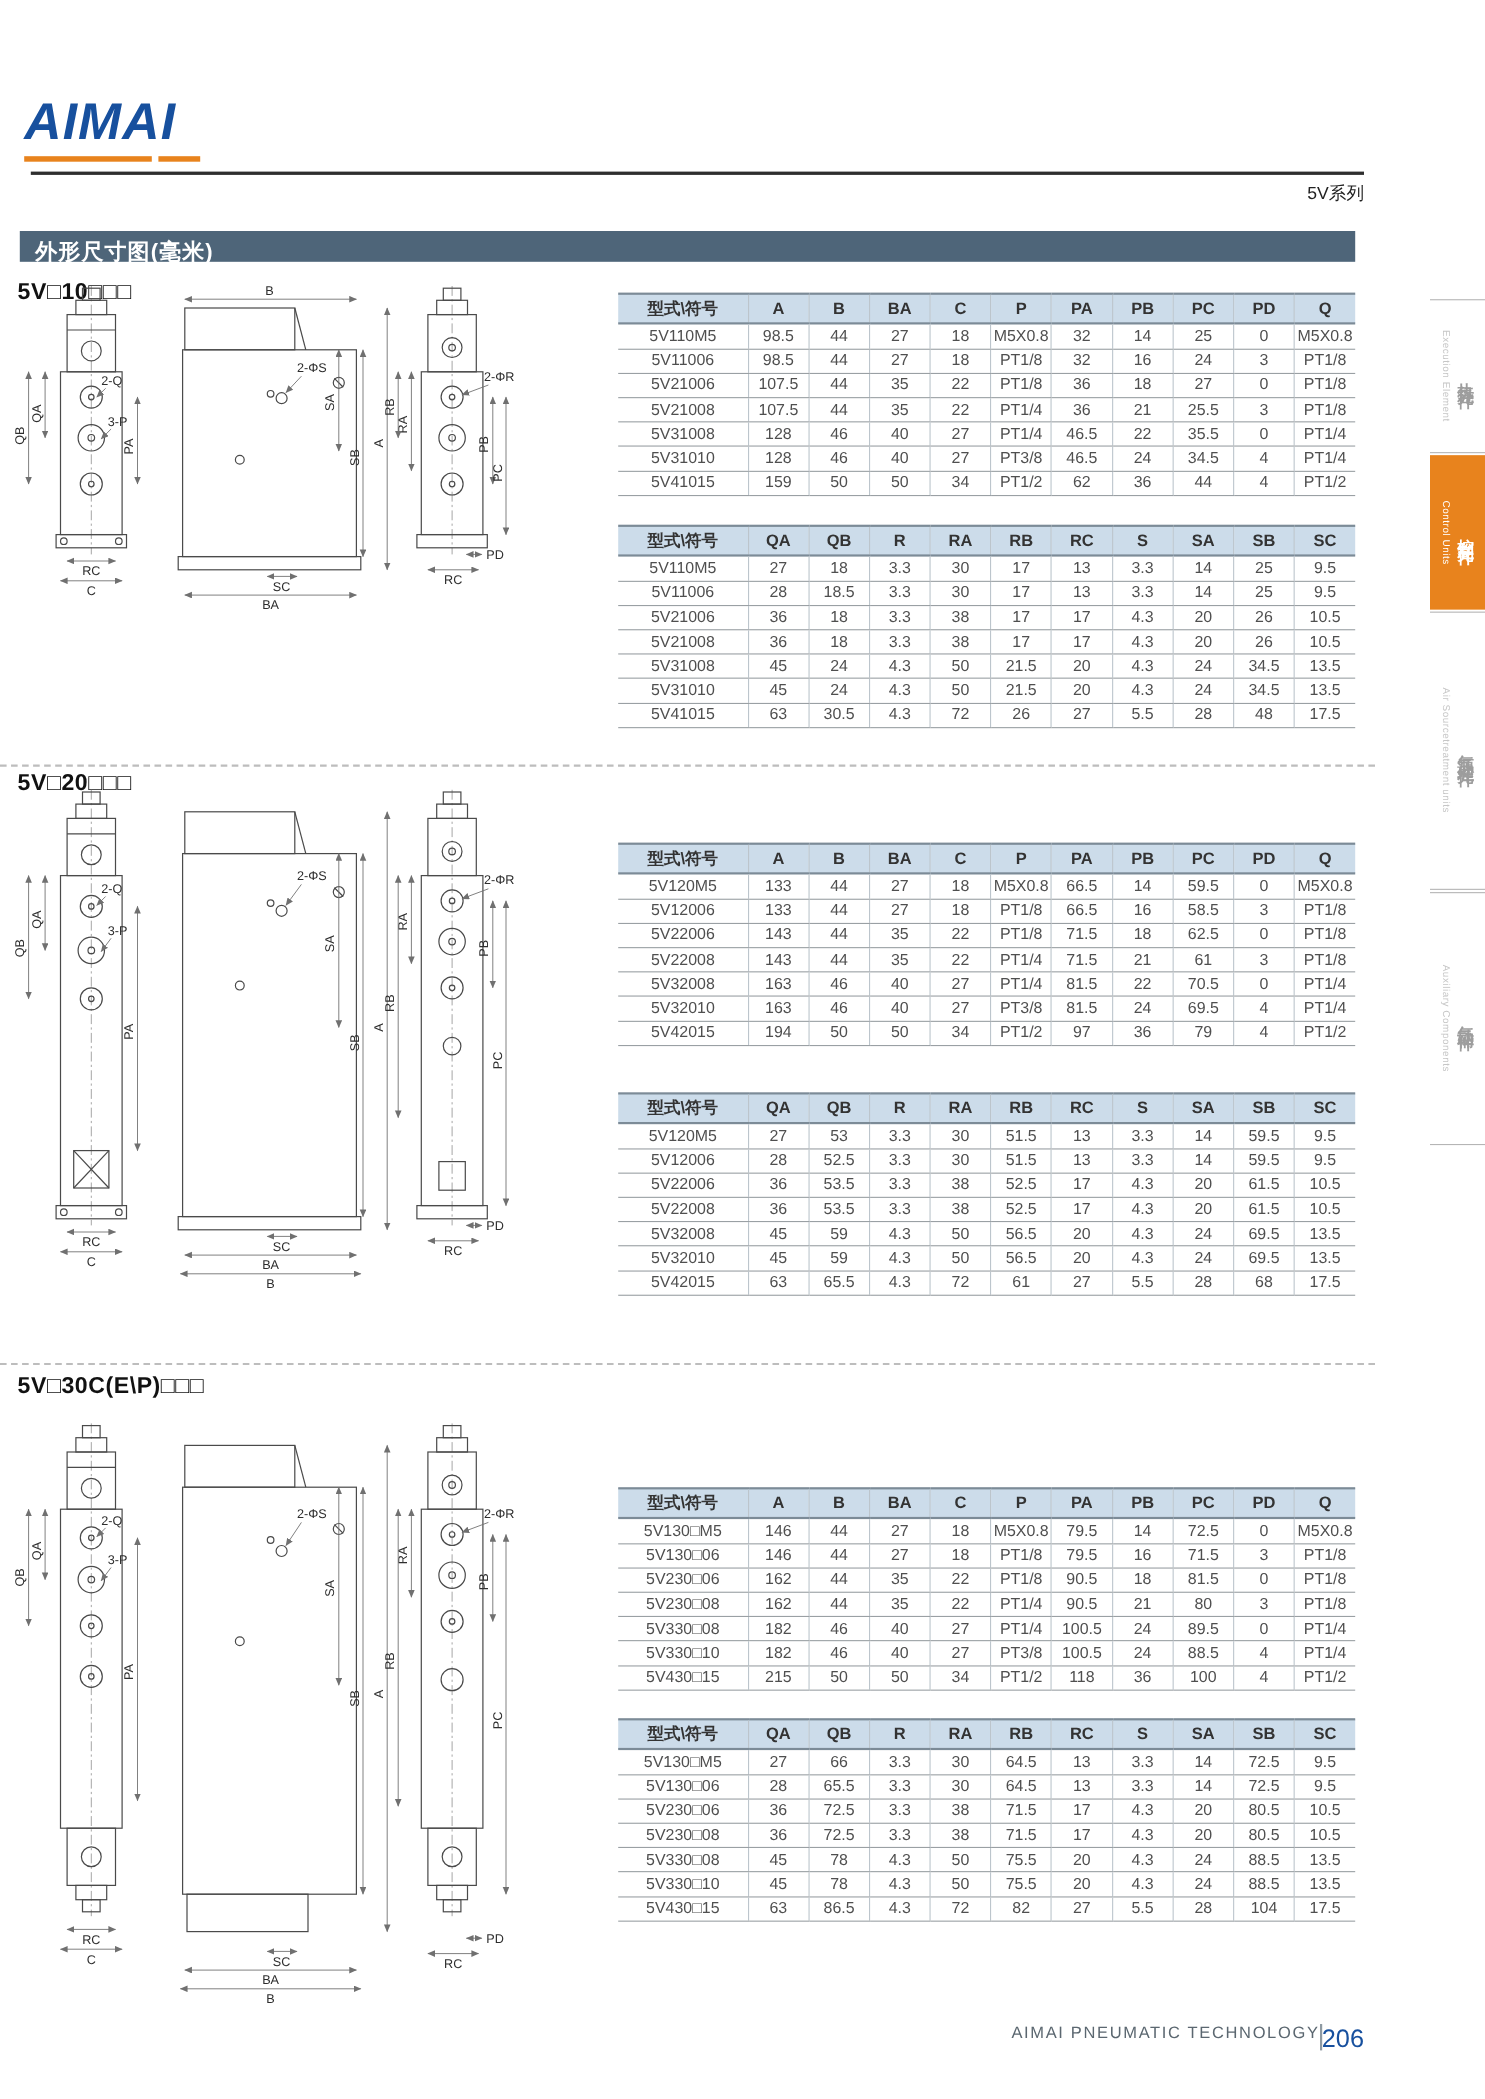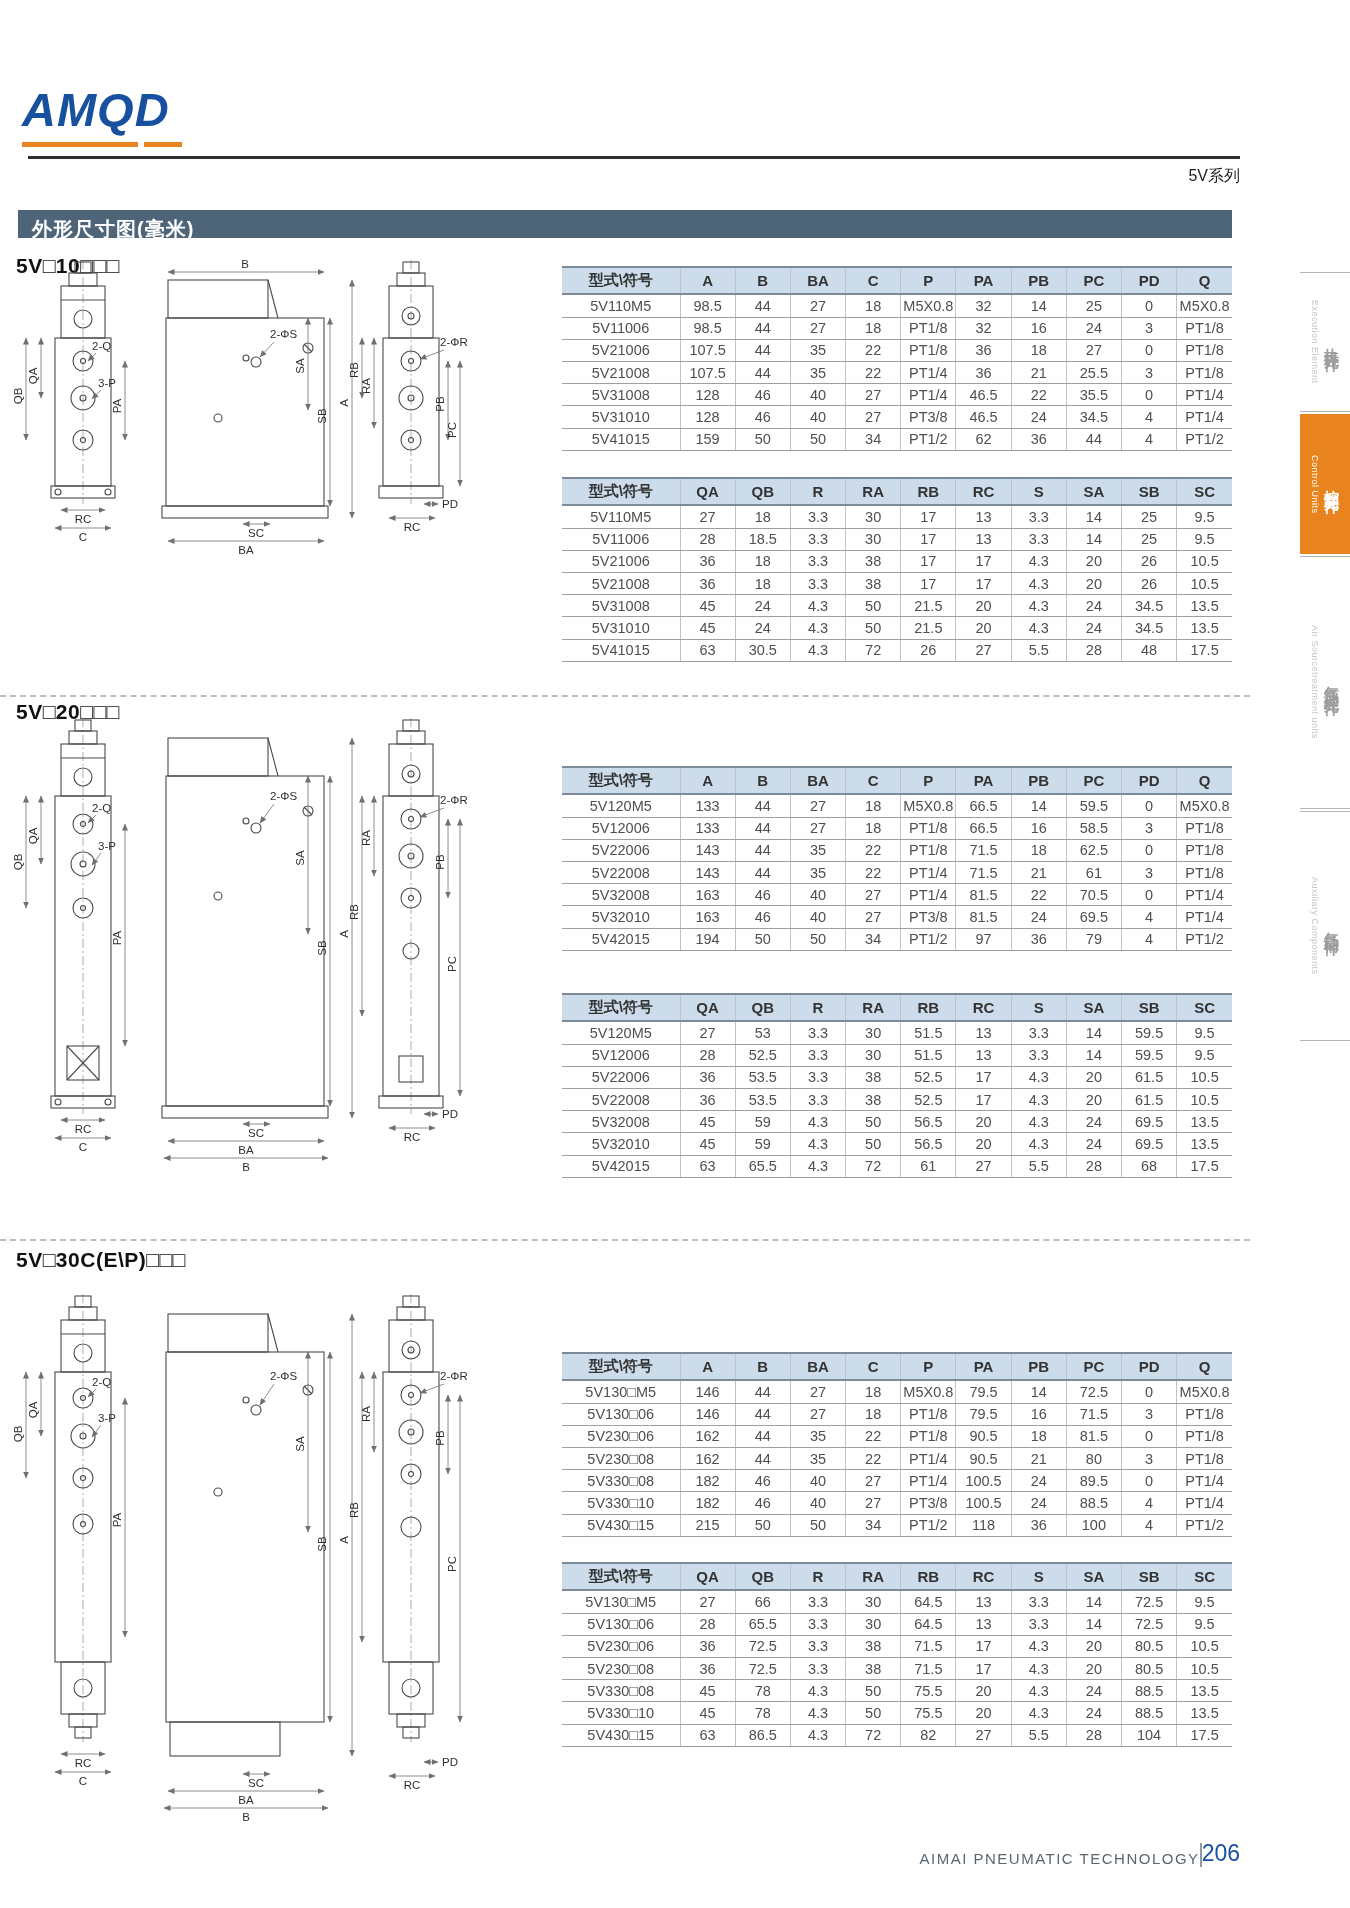--- a/index.html
+++ b/index.html
@@ -43,31 +43,31 @@
   .side-tab { position:absolute; left:1300px; width:50px; background:#fff;
               border-top:1px solid #b5b5b5; border-bottom:1px solid #b5b5b5;
               display:flex; flex-direction:row; align-items:center; justify-content:center; gap:2px; }
   .side-tab .en { writing-mode:vertical-rl; text-orientation:sideways; font-size:9px; color:#c6c6c6; letter-spacing:0.5px; }
   .side-tab .cn { writing-mode:vertical-rl; text-orientation:upright; font-size:15px; font-weight:bold;
                   color:#9d9d9d; letter-spacing:3px; }
   .side-tab.active { background:#e8831d; border-color:#e8831d; }
   .side-tab.active .en, .side-tab.active .cn { color:#fff; }
 
   
-  .footer { position:absolute; right:110px; top:1840px; display:flex; align-items:flex-end; }
+  .footer { position:absolute; right:110px; top:1840px; display:flex; align-items:flex-start; }
   .footer .co { font-size:15px; letter-spacing:1.5px; color:#5b6770; }
   .footer .vbar { width:2px; height:24px; background:#8f9aa2; }
   .footer .pg { font-size:23px; font-weight:normal; color:#17509e; }
 </style>
 </head>
 <body>
 
 <div class="page">
 
-  <div class="logo">AMQD</div>
+  <div class="logo">AIMAI</div>
   <div class="logo-bar1"></div>
   <div class="logo-bar2"></div>
   <div class="hrule"></div>
   <div class="series">5V系列</div>
 
   <div class="secbar">外形尺寸图(毫米)</div>
 
   <div class="seclabel" style="top:254px">5V□10□□□</div>
   <div class="seclabel" style="top:700px">5V□20□□□</div>
   <div class="seclabel" style="top:1248px">5V□30C(E\P)□□□</div>

